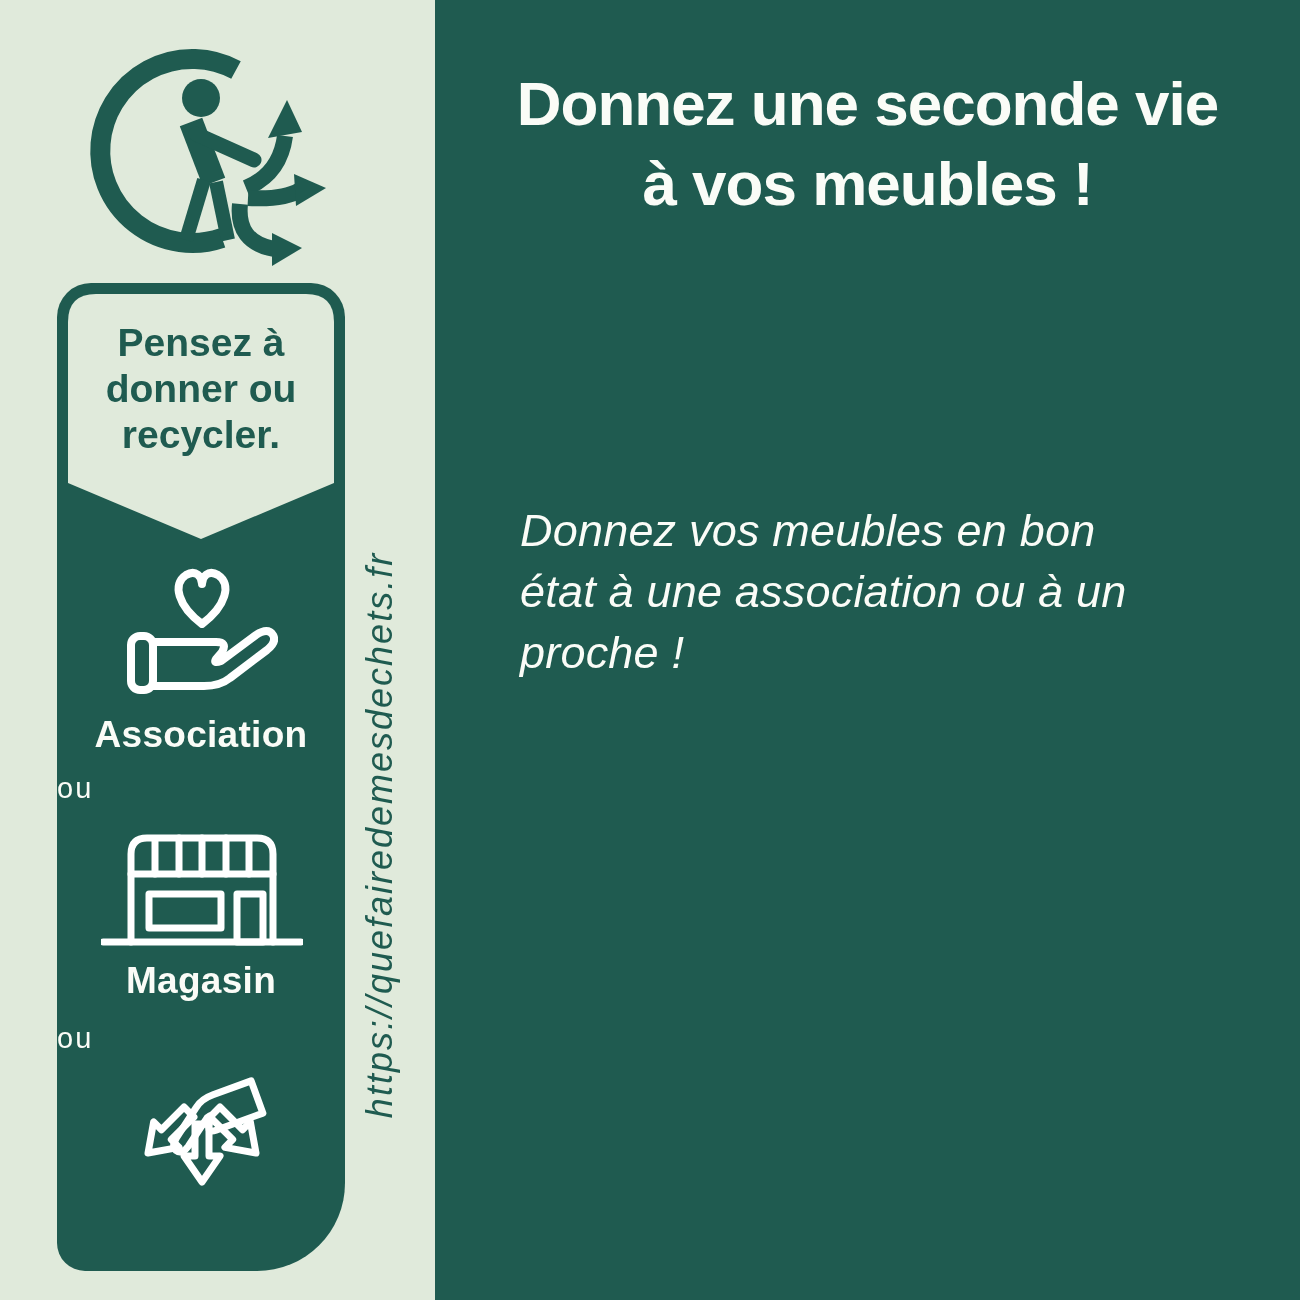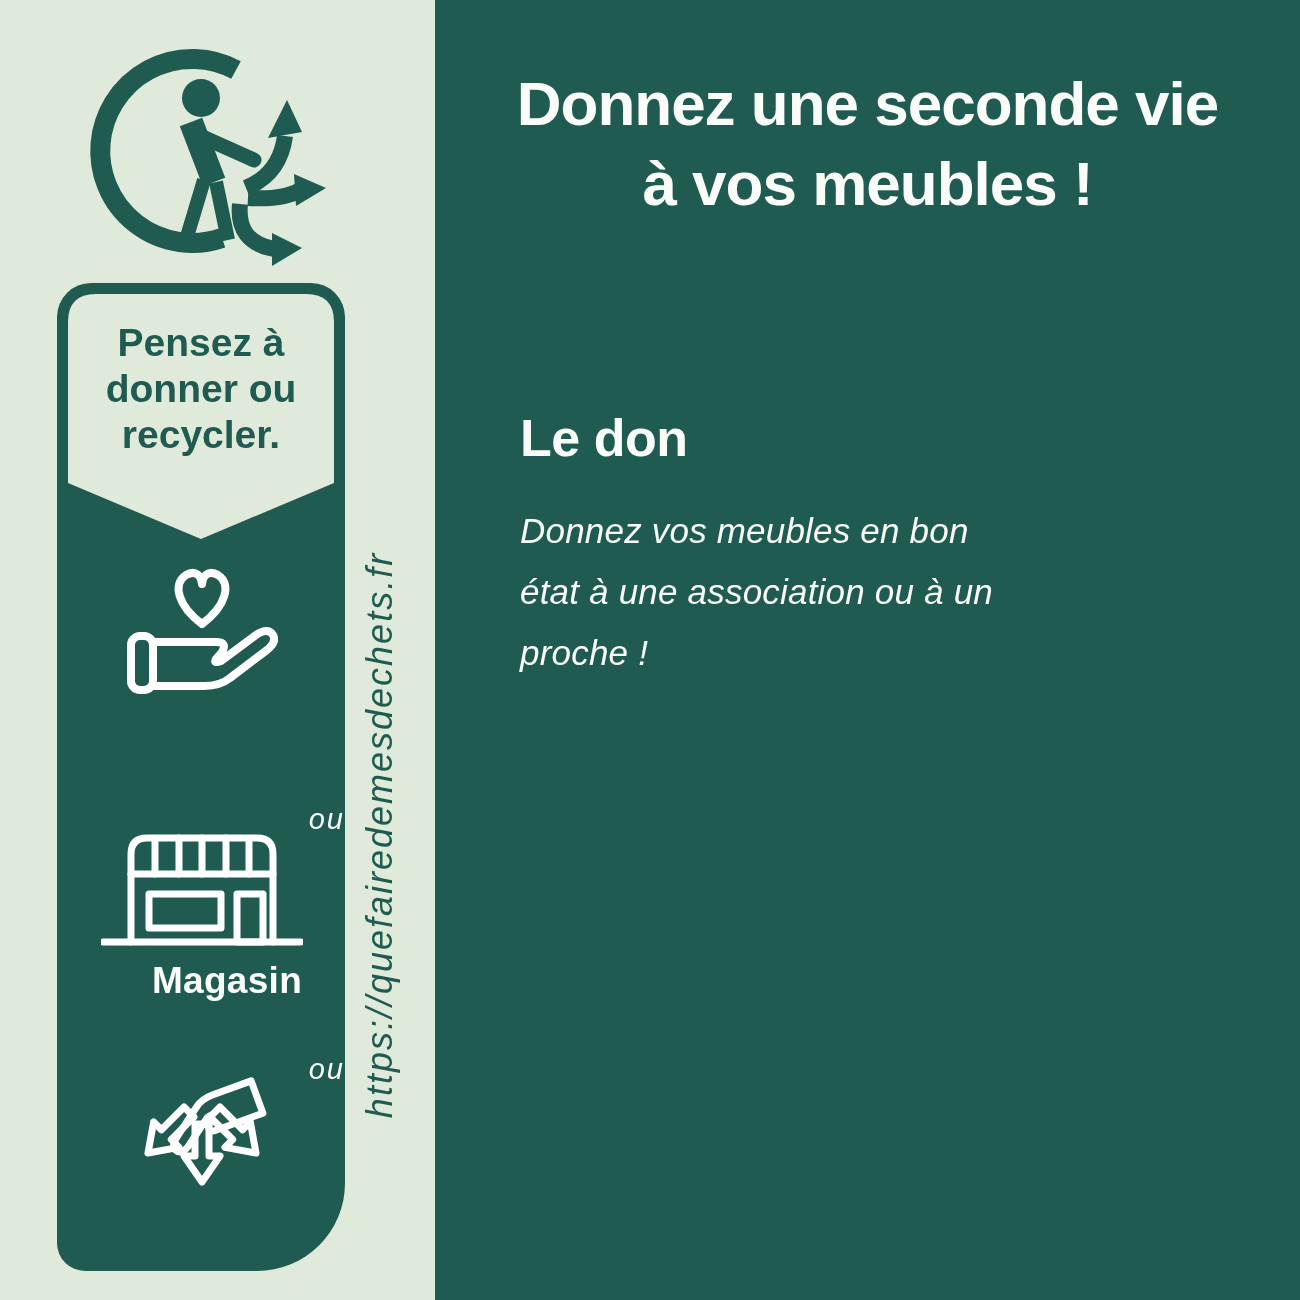--- a/index.html
+++ b/index.html
@@ -27,21 +27,21 @@
     text-align:center;color:var(--white);
     font-size:62px;font-weight:bold;line-height:80px;
     white-space:pre-line;letter-spacing:-1px;
   }
   .section-heading{
     position:absolute;left:85px;color:var(--white);
     font-size:52px;font-weight:bold;letter-spacing:-0.5px;
   }
   .section-body{
     position:absolute;left:85px;color:var(--white);
-    font-size:35px;font-style:italic;line-height:61px;
+    font-size:45px;font-style:italic;line-height:61px;
     white-space:pre-line;letter-spacing:0.2px;
   }
   .heading-don{top:408px;}
   .body-don{top:500px;}
   .heading-recyclage{top:830px;}
   .body-recyclage{top:918px;}
   
   .left-column{
     position:absolute;left:0;top:0;width:435px;height:1104px;
     background:var(--light);
@@ -65,25 +65,25 @@
   }
   .opt-icon{position:absolute;}
   .icon-heart-hand{left:126px;top:560px;width:152px;height:142px;}
   .icon-store{left:101px;top:830px;width:202px;height:122px;}
   .icon-decheterie{left:117px;top:1062px;width:170px;height:146px;}
   .opt-label{
     position:absolute;left:57px;width:288px;text-align:center;
     color:var(--white);font-size:37px;font-weight:bold;letter-spacing:0.3px;
   }
   .label-association{top:714px;}
-  .label-magasin{top:960px;margin-left:26px;}
+  .label-magasin{top:960px;}
   .label-decheterie{top:1206px;}
   .ou-sep{
-    position:absolute;left:57px;width:288px;text-align:right;
-    color:var(--white);font-size:29px;font-style:italic;letter-spacing:2px;margin-top:31px;
+    position:absolute;left:57px;width:288px;text-align:left;
+    color:var(--white);font-size:29px;letter-spacing:2px;
   }
   .ou-1{top:772px;}
   .ou-2{top:1022px;}
   .site-url{
     position:absolute;left:61px;top:813px;width:640px;height:44px;
     transform:rotate(-90deg);transform-origin:center;
     text-align:center;color:var(--dark);
     font-size:36px;font-style:italic;letter-spacing:2px;
   }
   svg .stroke{stroke:#fff;stroke-width:8;fill:none;stroke-linejoin:round;stroke-linecap:round;}
@@ -119,20 +119,21 @@
     </svg>
     <div class="pennant-text">Pensez à
 donner ou
 recycler.</div>
 
     <svg class="opt-icon icon-heart-hand" viewBox="0 0 152 142" aria-hidden="true">
       <path class="stroke" d="M 76,64 C 52,46 46,24 60,15 C 70,9 76,17 76,24 C 76,17 82,9 92,15 C 106,24 100,46 76,64 Z"></path>
       <rect class="stroke" x="5" y="76" width="22" height="54" rx="9"></rect>
       <path class="stroke" d="M 27,82 L 90,82 Q 102,82 96,92 L 90,99 Q 87,104 95,101 L 130,75 Q 142,67 147,75 Q 151,82 141,90 L 104,118 Q 94,126 78,126 L 27,126"></path>
     </svg>
+    <div class="opt-label label-association">Association</div>
 
     <div class="ou-sep ou-1">ou</div>
 
     <svg class="opt-icon icon-store" viewBox="0 0 202 122" aria-hidden="true">
       <path class="stroke" style="stroke-width:7" d="M 2,112 L 200,112"></path>
       <path class="stroke" style="stroke-width:7" d="M 30,112 L 30,24 Q 30,8 46,8 L 156,8 Q 172,8 172,24 L 172,112"></path>
       <path class="stroke" style="stroke-width:7" d="M 30,44 L 172,44"></path>
       <path class="stroke" style="stroke-width:7" d="M 54,10 L 54,44 M 78,8 L 78,44 M 101,8 L 101,44 M 125,8 L 125,44 M 148,10 L 148,44"></path>
       <rect class="stroke" style="stroke-width:7" x="48" y="64" width="72" height="34"></rect>
       <rect class="stroke" style="stroke-width:7" x="136" y="64" width="26" height="48"></rect>
@@ -161,20 +162,19 @@
       </g>
     </svg>
 
     <div class="site-url">https://quefairedemesdechets.fr</div>
   </div>
 
   <div class="right-panel">
     <div class="page-title">Donnez une seconde vie
 à vos meubles !</div>
 
-    <div class="section-heading heading-don">Le don</div>
     <div class="section-body body-don">Donnez vos meubles en bon
 état à une association ou à un
 proche !</div>
 
   </div>
 
 </div>
 
 </body></html>

